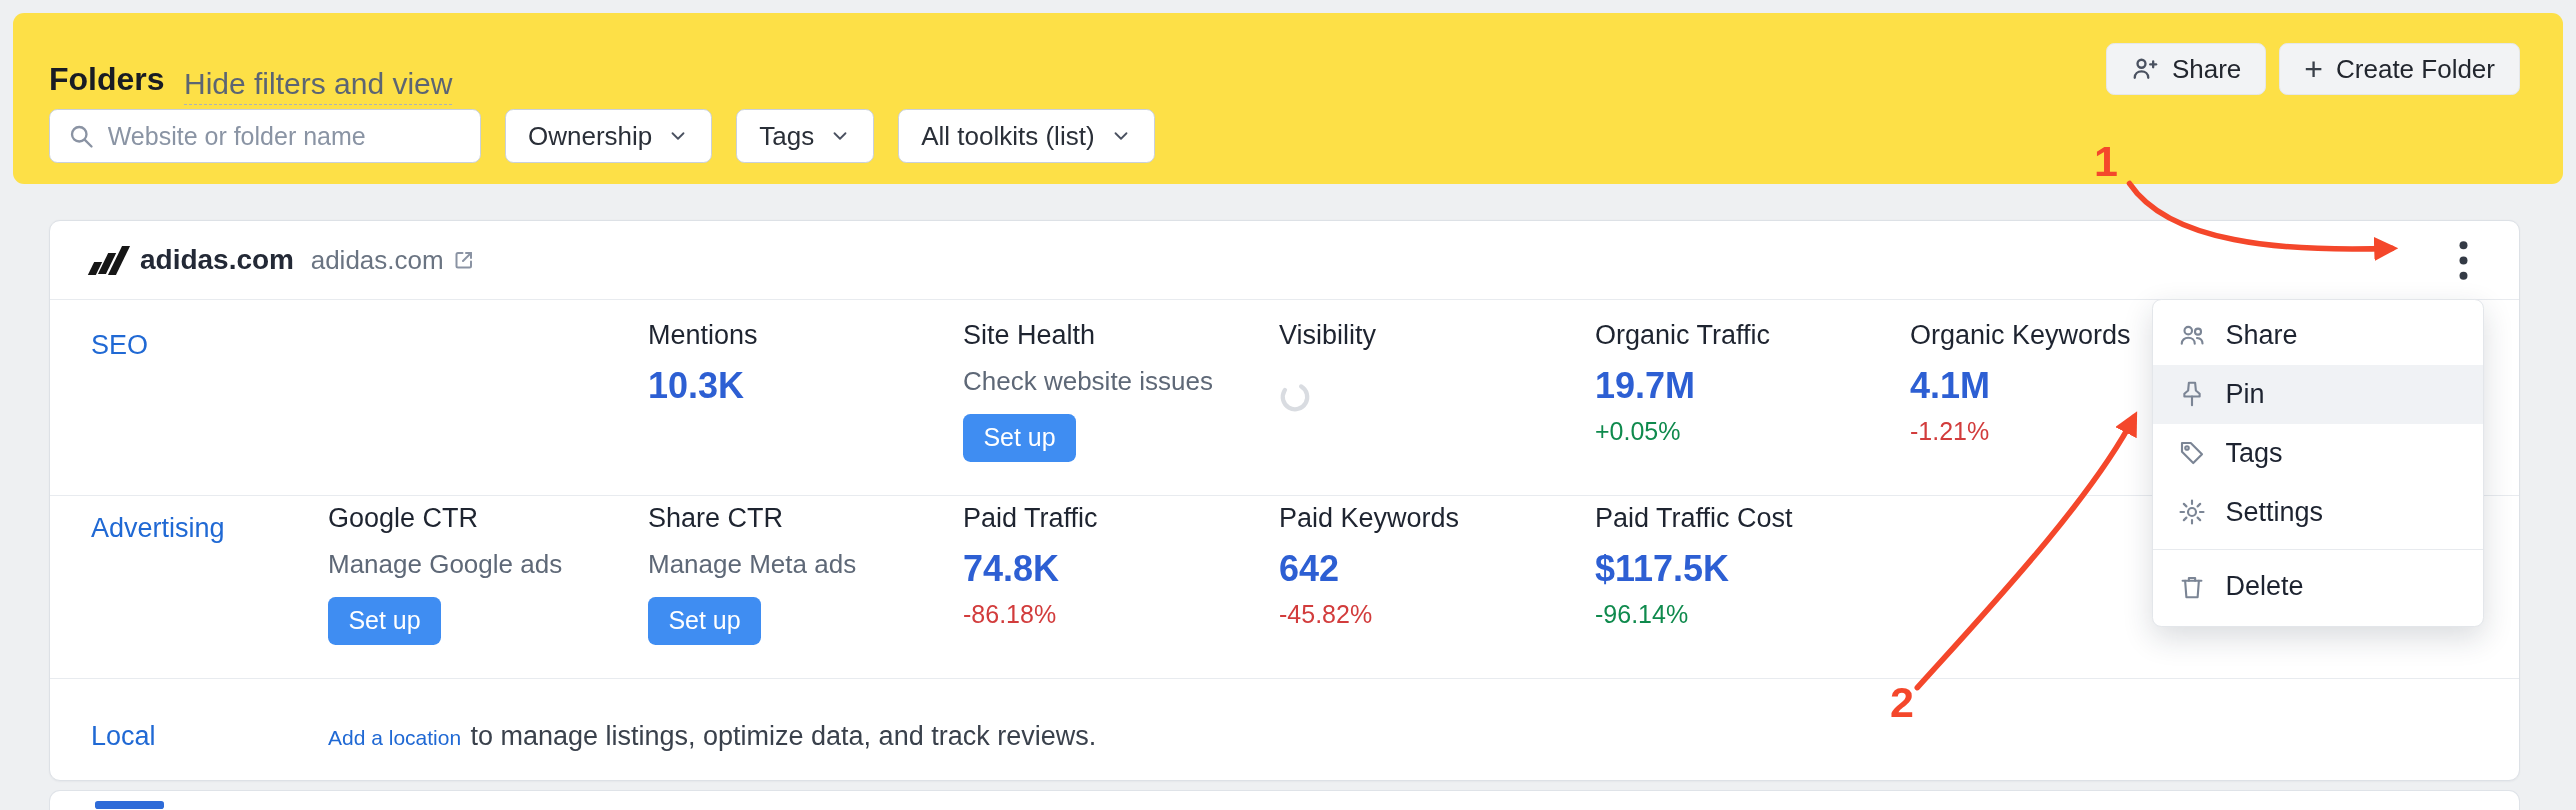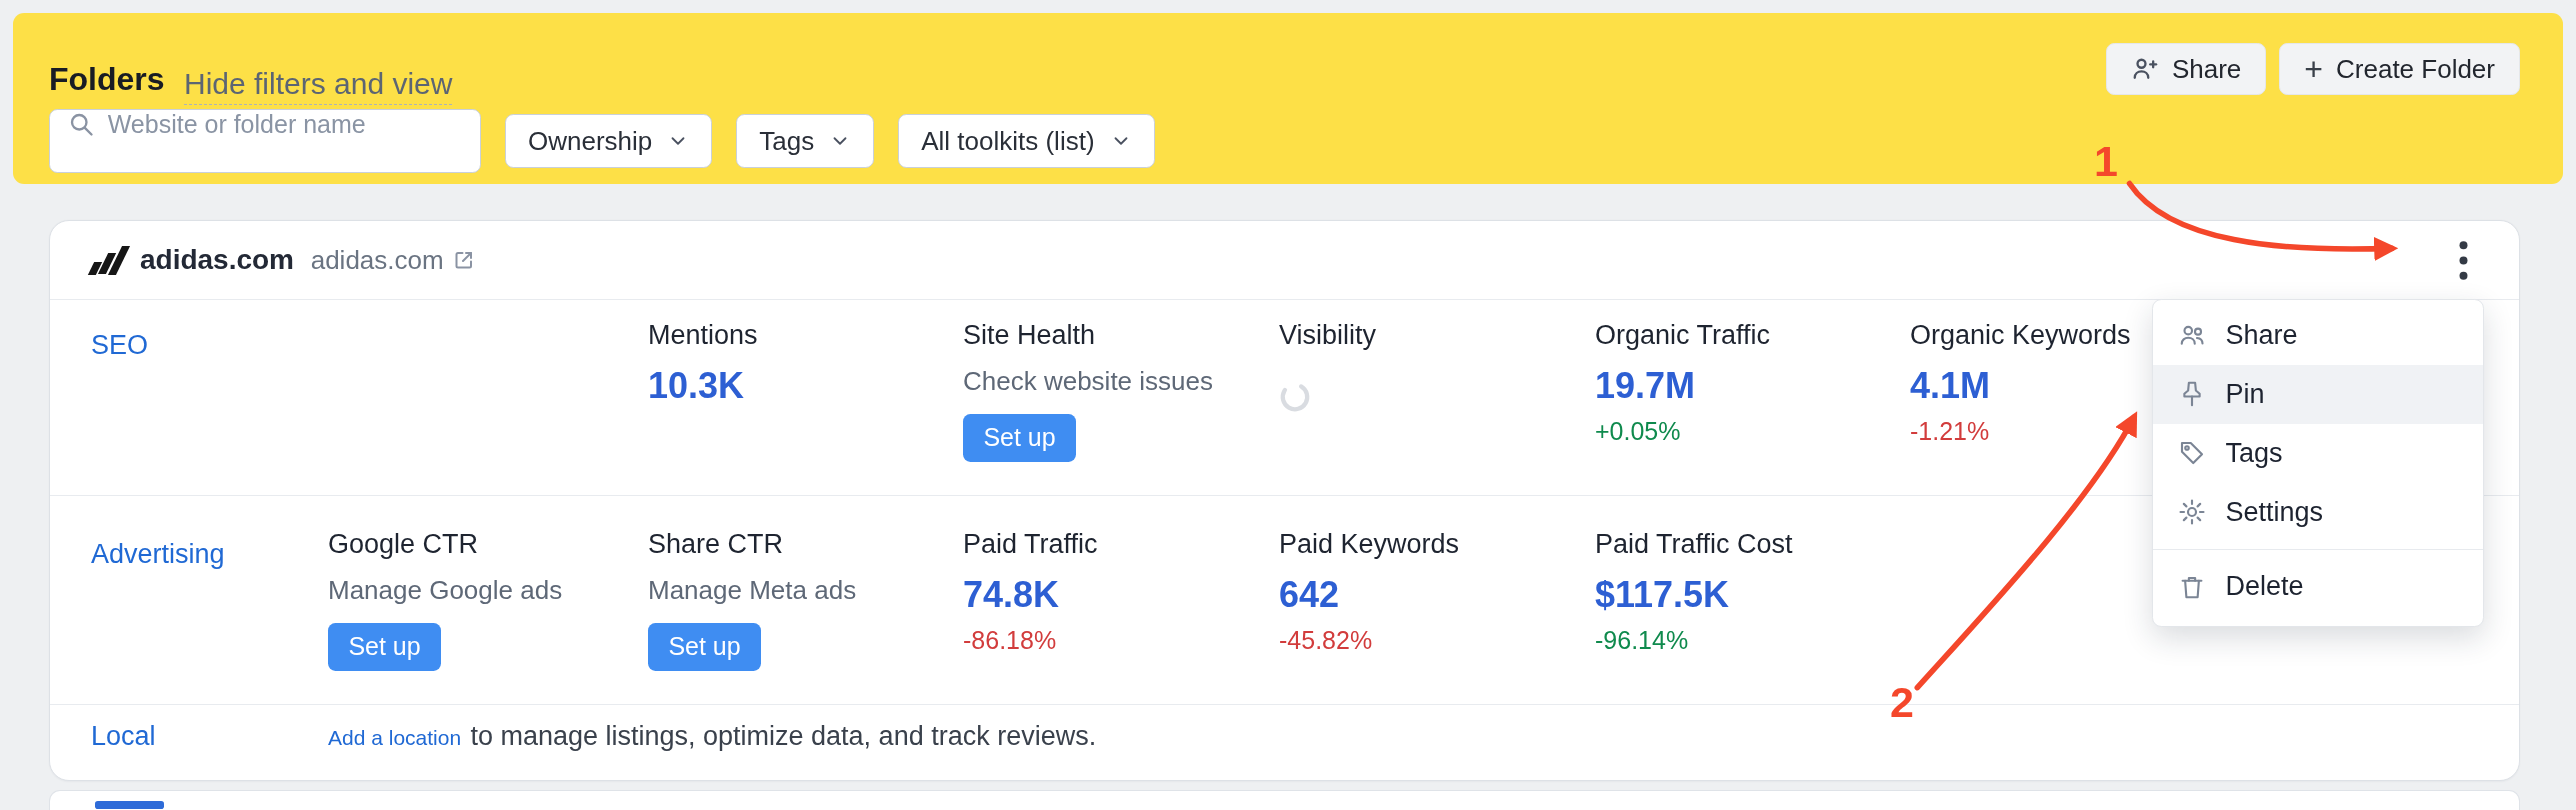--- a/index.html
+++ b/index.html
@@ -37,42 +37,42 @@
     background: #f2f3f5; border: 0.9px solid #e5e7ea; border-radius: 8.3px;
     font-size: 26px; color: #22262e; cursor: pointer;
     font-family: "Liberation Sans", sans-serif;
   }
   .btn-light .plus { font-size: 32px; line-height: 1; color: #3a4049; }
   .filter-row {
     position: absolute; left: 36px; top: 96px;
     display: flex; gap: 24px; align-items: center;
   }
   .search-box {
-    display: flex; align-items: flex-start; gap: 13px;
-    width: 432px; height: 64px; padding: 0 16.7px;
+    display: flex; align-items: center; gap: 13px;
+    width: 432px; height: 54px; padding: 0 16.7px;
     border: 1.4px solid #c9d0da; border-radius: 8.3px; background: #fff;
   }
   .search-box input {
     border: none; outline: none; flex: 1; font-size: 25px;
     color: #30353d; font-family: "Liberation Sans", sans-serif; background: transparent;
   }
   .search-box input::placeholder { color: #8a94a4; }
   .drop {
     display: inline-flex; align-items: center; gap: 15px;
     height: 54px; padding: 0 22px;
     background: #fff; border: 1.4px solid #c9d0da; border-radius: 8.3px;
     font-size: 26px; color: #2a2f38; cursor: pointer;
     font-family: "Liberation Sans", sans-serif;
   }
 
   
   .card {
     position: absolute; left: 49px; top: 220px;
     width: 2471px; height: 561px;
-    background: #fff; border: 0.9px solid #dde1e6; border-radius: 20px;
+    background: #fff; border: 0.9px solid #dde1e6; border-radius: 11px;
     box-shadow: 0 0.9px 1.9px rgba(20,30,50,.04);
   }
   .card-header {
     position: absolute; left: 0; top: 0; width: 100%; height: 79px;
     display: flex; align-items: center; padding: 0 41px;
     border-bottom: 0.9px solid #e8ebef;
   }
   .adidas-logo { display: flex; align-items: flex-end; gap: 3.7px; margin-right: 16.7px; }
   .adidas-logo span { width: 8.3px; background: #161616; transform: skewX(-26deg); display: block; }
   .adidas-logo .b1 { height: 13px; } .adidas-logo .b2 { height: 21.3px; } .adidas-logo .b3 { height: 29px; }
@@ -82,21 +82,21 @@
     font-size: 26px; color: #6a7482; text-decoration: none; cursor: pointer;
   }
   .kebab {
     position: absolute; right: 33px; top: 16.7px; width: 45px; height: 46px;
     display: flex; align-items: center; justify-content: center;
     background: transparent; border: none; cursor: pointer;
   }
 
   .section { position: absolute; left: 0; width: 100%; }
   .section-seo  { top: 79px;  height: 196px; border-bottom: 0.9px solid #e8ebef; }
-  .section-adv  { top: 288px; height: 196px; border-bottom: 0.9px solid #e8ebef; }
+  .section-adv  { top: 262px; height: 196px; border-bottom: 0.9px solid #e8ebef; }
   .section-local{ top: 470px; height: 90px; }
   .section-label {
     position: absolute; left: 41px; top: 30px;
     font-size: 27px; color: #2069d4; cursor: pointer; text-decoration: none;
   }
   .section-local .section-label { top: 50%; transform: translateY(-50%); }
 
   .cell { position: absolute; top: 20.4px; width: 306px; }
   .m-title { font-size: 27px; color: #1e2430; margin-bottom: 15px; }
   .m-link { font-size: 26px; color: #2069d4; cursor: pointer; text-decoration: none; display: inline-block; margin-top: 3.7px; }

